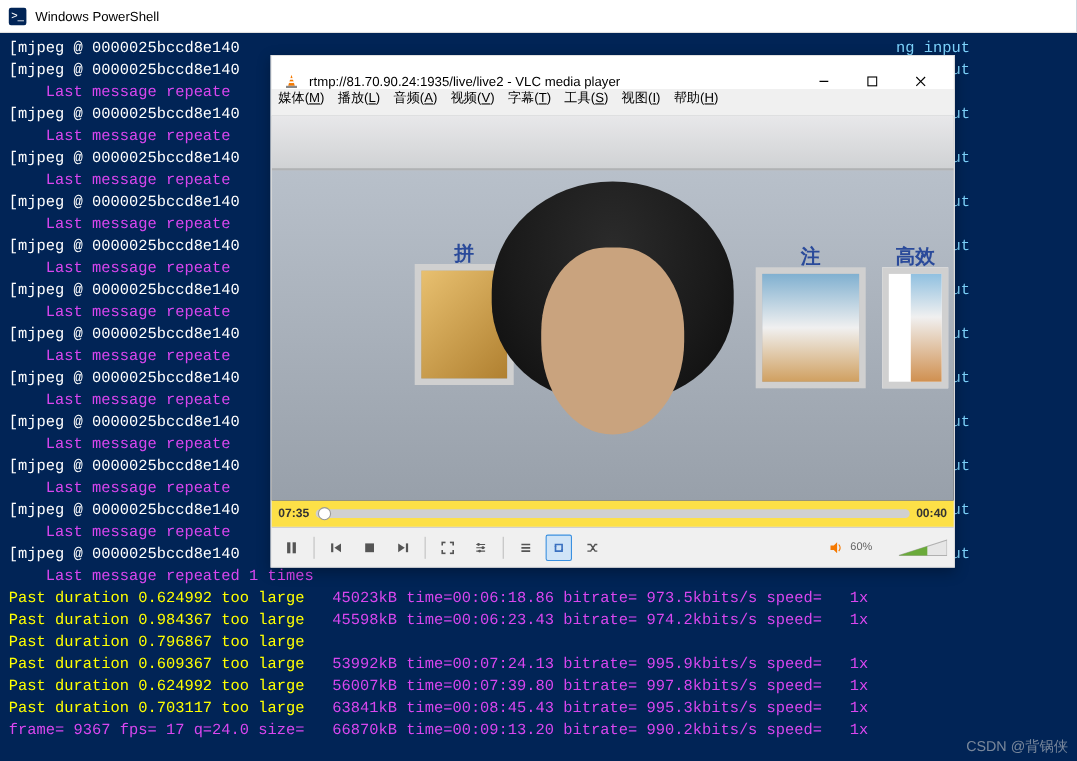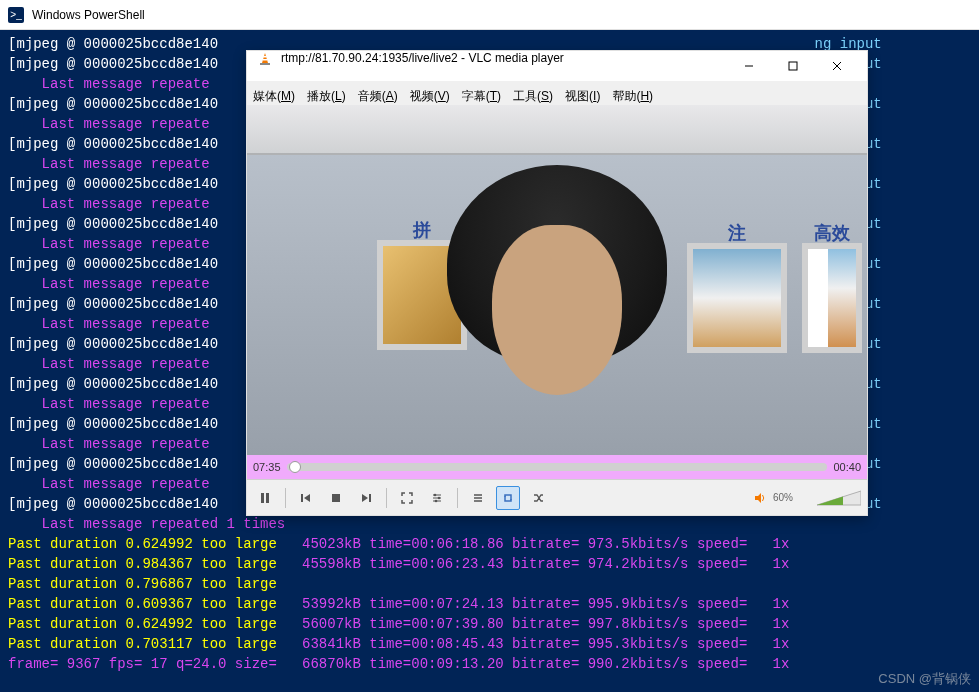--- a/index.html
+++ b/index.html
@@ -54,21 +54,22 @@
   width: 622px;
   background: #efefef;
   border: 1px solid #e0e0e0;
   box-shadow: 0 4px 12px rgba(0,0,0,.3);
   font-family: "Segoe UI", Tahoma, sans-serif;
 }
 .vlc-titlebar {
   height: 30px;
   background: #fff;
   display: flex;
-  padding: 0 8px 0 10px;
+  align-items: center;
+  padding: 16px 8px 0 10px;
   font-size: 12px;
   color: #000;
 }
 .vlc-cone {
   width: 16px;
   height: 16px;
   margin-right: 8px;
 }
 .vlc-title-text { flex: 1; }
 .win-btn {
@@ -77,21 +78,21 @@
   display: flex;
   align-items: center;
   justify-content: center;
   font-size: 11px;
   cursor: pointer;
 }
 .vlc-menu {
   height: 24px;
   background: #f0f0f0;
   display: flex;
-  align-items: flex-end;
+  align-items: flex-start;
   padding: 0 6px;
   font-size: 12px;
   gap: 12px;
   color: #000;
 }
 .vlc-menu span { cursor: pointer; }
 .vlc-menu u { text-decoration: underline; }
 .vlc-video {
   width: 100%;
   height: 350px;
@@ -140,27 +141,28 @@
   font-size: 18px;
   color: #2a4a9a;
   font-weight: bold;
   white-space: nowrap;
 }
 .ceiling { position:absolute; inset:0 0 auto 0; height:50px; background:linear-gradient(#e8e8ea,#d0d2d4); border-bottom:2px solid #b0b2b4; }
 .wall { position:absolute; top:50px; left:0; right:0; height:300px; background:linear-gradient(#b8c0ca,#98a0aa); }
 
 .vlc-seek {
   height: 24px;
-  background: #f0abfc;
+  background: #fde047;
   display: flex;
   align-items: center;
   padding: 0 6px;
   gap: 6px;
   font-size: 11px;
   color: #333;
+  font-weight: bold;
 }
 .seek-track {
   flex: 1;
   height: 8px;
   background: #d0d0d0;
   border-radius: 4px;
   position: relative;
 }
 .seek-thumb {
   position: absolute;

